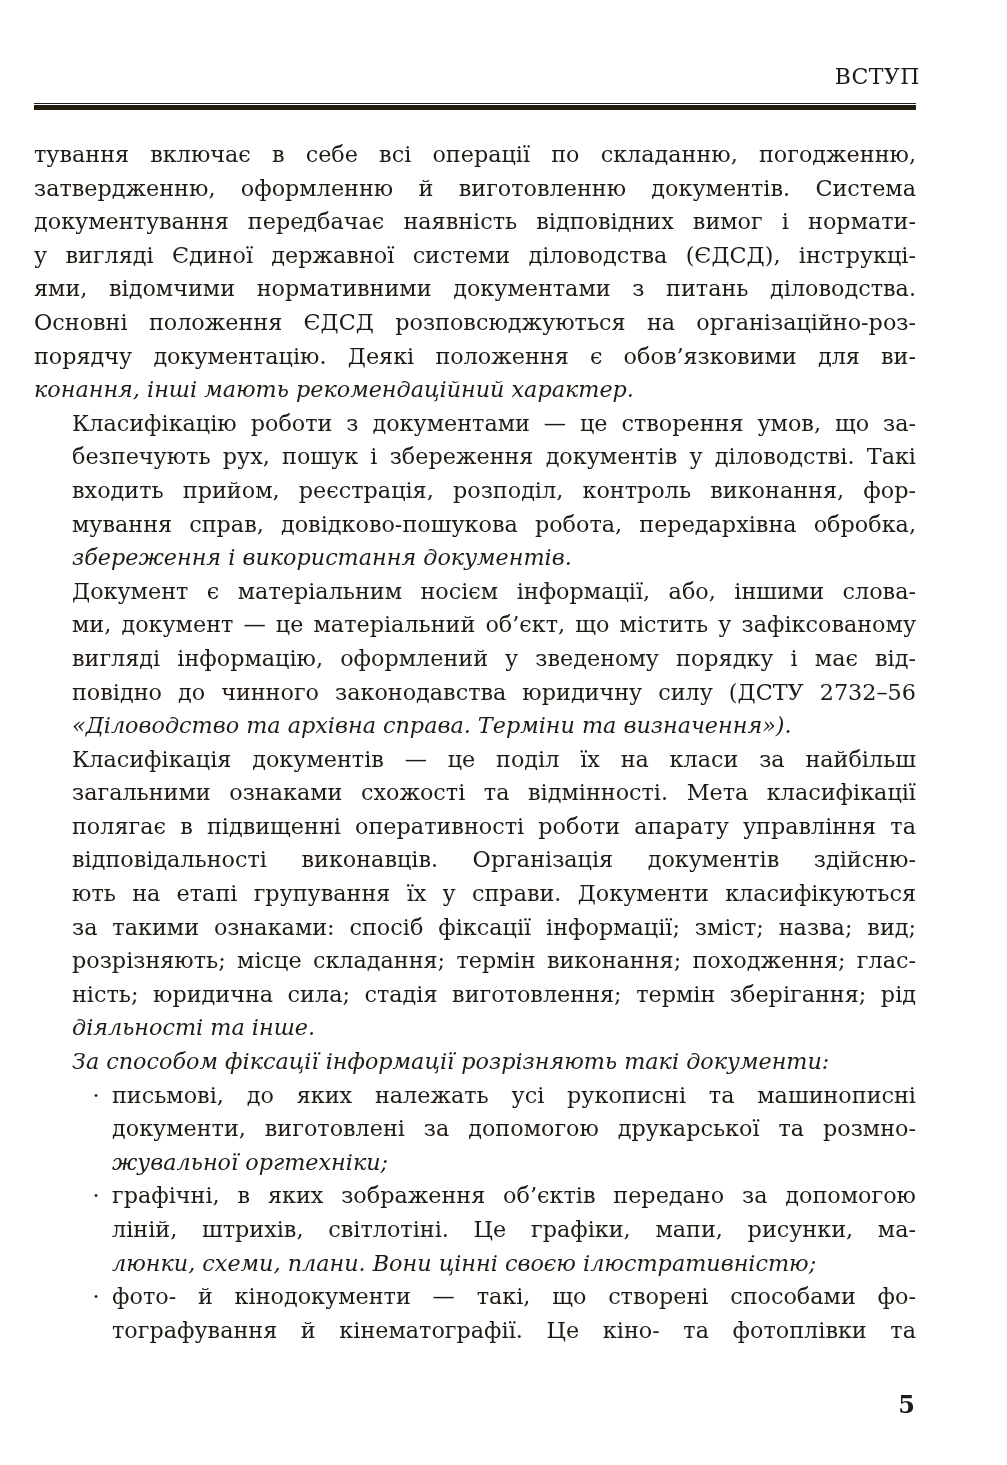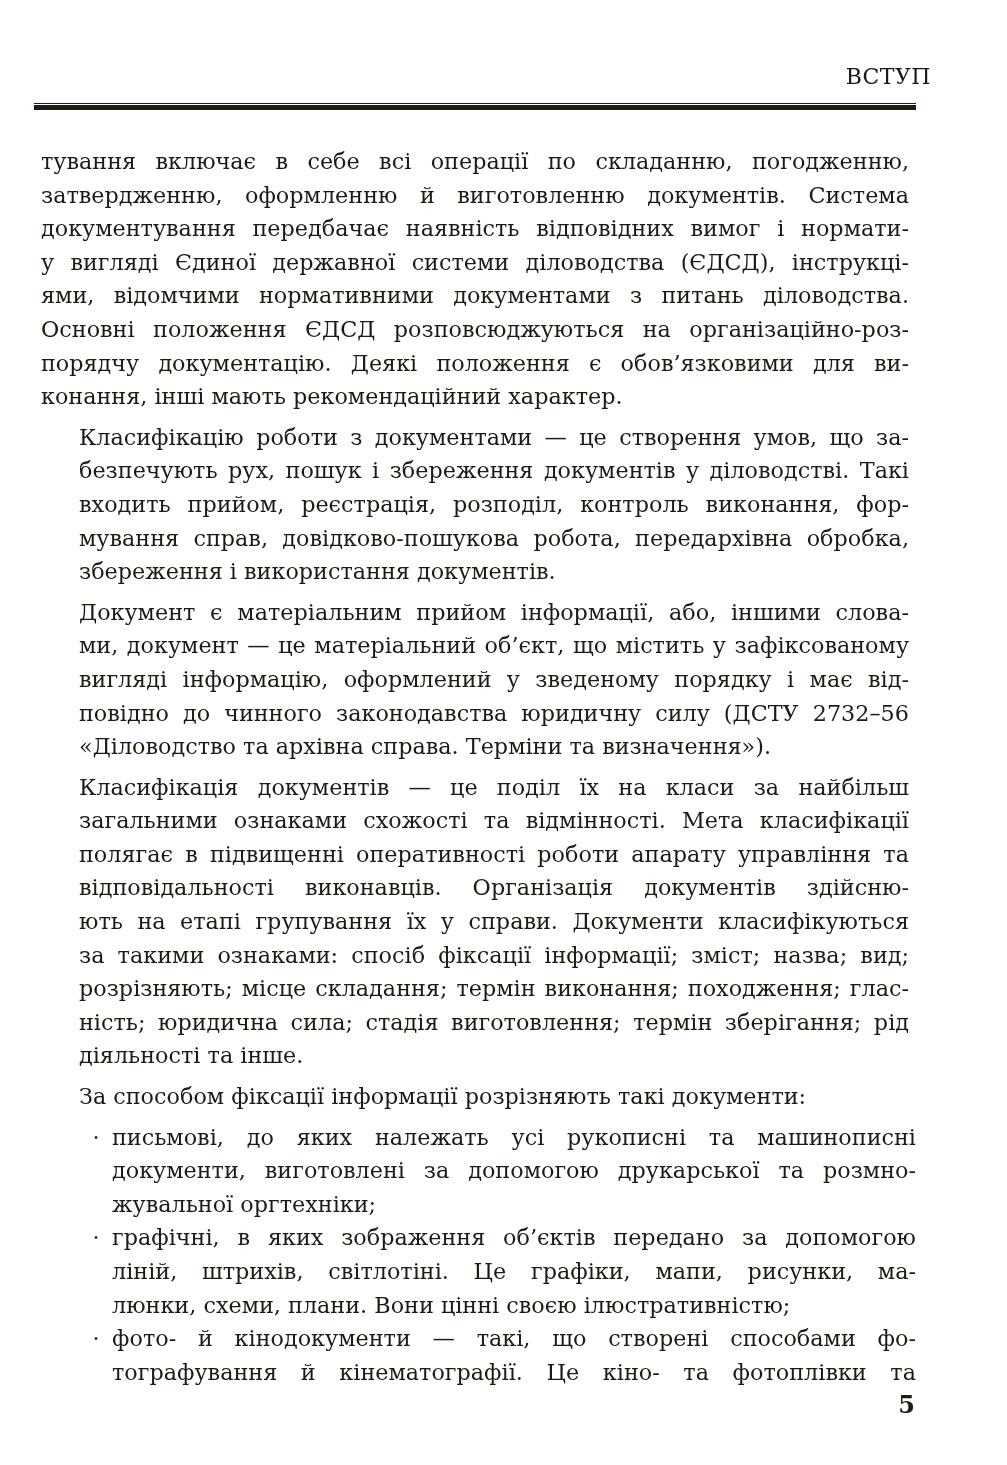--- a/index.html
+++ b/index.html
@@ -1,39 +1,39 @@
 <!DOCTYPE html>
 <html><head>
 <meta charset="utf-8">
 <style>
   html, body { margin: 0; padding: 0; background: #ffffff; }
   body { width: 1007px; height: 1465px; position: relative; overflow: hidden; color: #1f1a14; }
   .page { position: absolute; left: 0; top: 0; width: 1007px; height: 1465px; }
   .running-head {
-    position: absolute; right: 76px; top: 64px;
+    position: absolute; right: 87px; top: 64px;
     font-family: "DejaVu Serif", serif; font-size: 22px; letter-spacing: 0.5px;
     color: #1f1a14;
   }
   .rule {
     position: absolute; left: 34px; width: 882px; top: 105px;
     height: 4px; background: #231c10;
     border-top: 1px solid #231c10;
   }
   .rule::after {
     content: ""; position: absolute; left: 0; right: 0; top: -3px; height: 1px; background: #231c10;
   }
   .body-text {
     position: absolute; left: 34px; top: 138px; width: 882px;
     font-family: "DejaVu Serif", serif; font-size: 22.3px; line-height: 33.6px;
     text-align: justify; color: #1f1a14;
   }
-  .para { margin: 7px; text-indent: 0; }
+  .para { margin: 0; text-indent: 0; }
   .para.indent { text-indent: 38px; }
   .line { display: block; text-align: justify; text-align-last: justify; white-space: nowrap; }
-  .line.last { text-align-last: left; }
+  .line.last { text-align-last: left; font-style: italic; }
   ul.bullets { list-style: none; margin: 0; padding: 0; }
   ul.bullets li { position: relative; padding-left: 78px; }
   ul.bullets li .bullet {
     position: absolute; left: 52px; top: 0; width: 20px; text-align: center;
   }
   .folio {
     position: absolute; right: 92px; top: 1390px;
     font-family: "DejaVu Serif", serif; font-size: 24px; font-weight: bold; color: #1f1a14;
   }
 </style>
@@ -59,21 +59,21 @@
 
     <p class="para indent">
       <span class="line">Класифікацію роботи з документами — це створення умов, що за-</span>
       <span class="line">безпечують рух, пошук і збереження документів у діловодстві. Такі</span>
       <span class="line">входить прийом, реєстрація, розподіл, контроль виконання, фор-</span>
       <span class="line">мування справ, довідково-пошукова робота, передархівна обробка,</span>
       <span class="line last">збереження і використання документів.</span>
     </p>
 
     <p class="para indent">
-      <span class="line">Документ є матеріальним прийом інформації, або, іншими слова-</span>
+      <span class="line">Документ є матеріальним носієм інформації, або, іншими слова-</span>
       <span class="line">ми, документ — це матеріальний об’єкт, що містить у зафіксованому</span>
       <span class="line">вигляді інформацію, оформлений у зведеному порядку і має від-</span>
       <span class="line">повідно до чинного законодавства юридичну силу (ДСТУ 2732–56</span>
       <span class="line last">«Діловодство та архівна справа. Терміни та визначення»).</span>
     </p>
 
     <p class="para indent">
       <span class="line">Класифікація документів — це поділ їх на класи за найбільш</span>
       <span class="line">загальними ознаками схожості та відмінності. Мета класифікації</span>
       <span class="line">полягає в підвищенні оперативності роботи апарату управління та</span>

